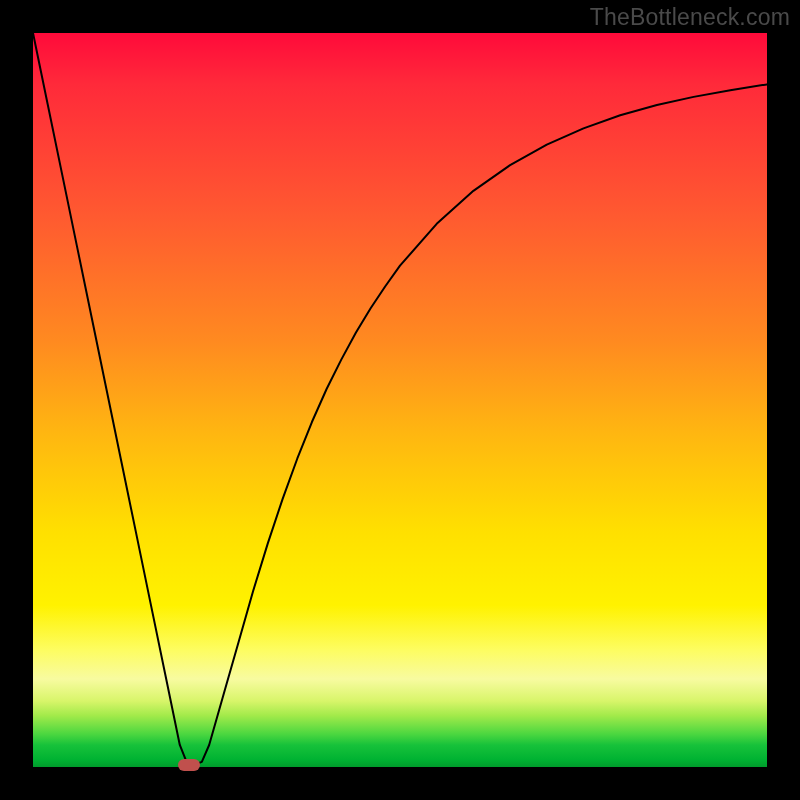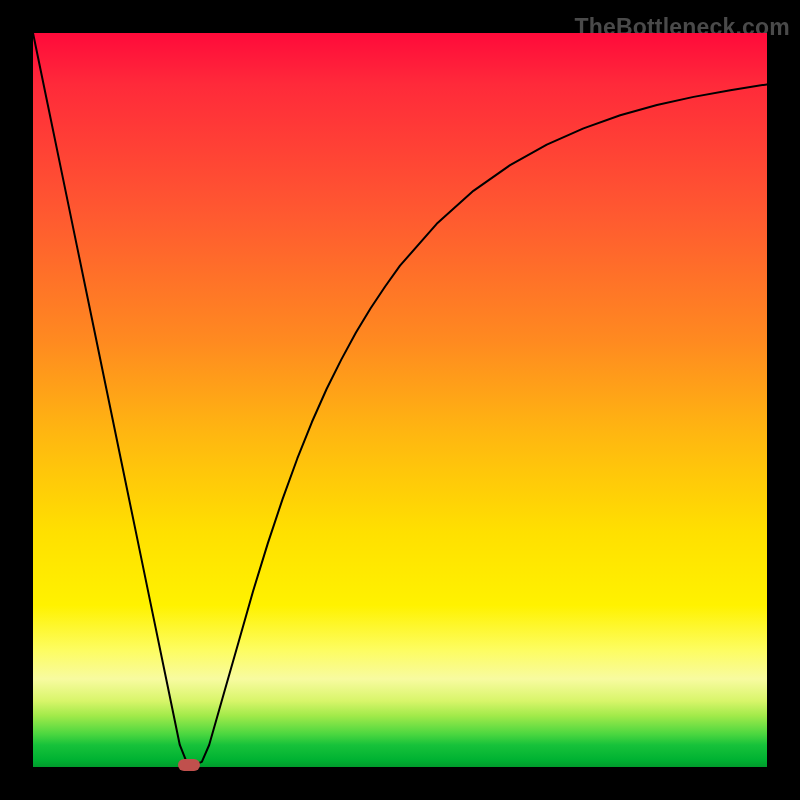--- a/index.html
+++ b/index.html
@@ -48,24 +48,23 @@
     inset: 0;
     width: 100%;
     height: 100%;
   }
   .watermark {
     position: absolute;
     top: 4px;
     right: 10px;
     color: #4a4a4a;
     font-size: 23px;
-    font-weight: 700;
+    font-weight: 400;
     letter-spacing: 0.2px;
     user-select: none;
-    margin-top: 10px;
   }
   .optimum-marker {
     position: absolute;
     width: 22px;
     height: 12px;
     border-radius: 6px;
     background: #c0504d;
     transform: translate(-50%, -50%);
   }
 </style>

